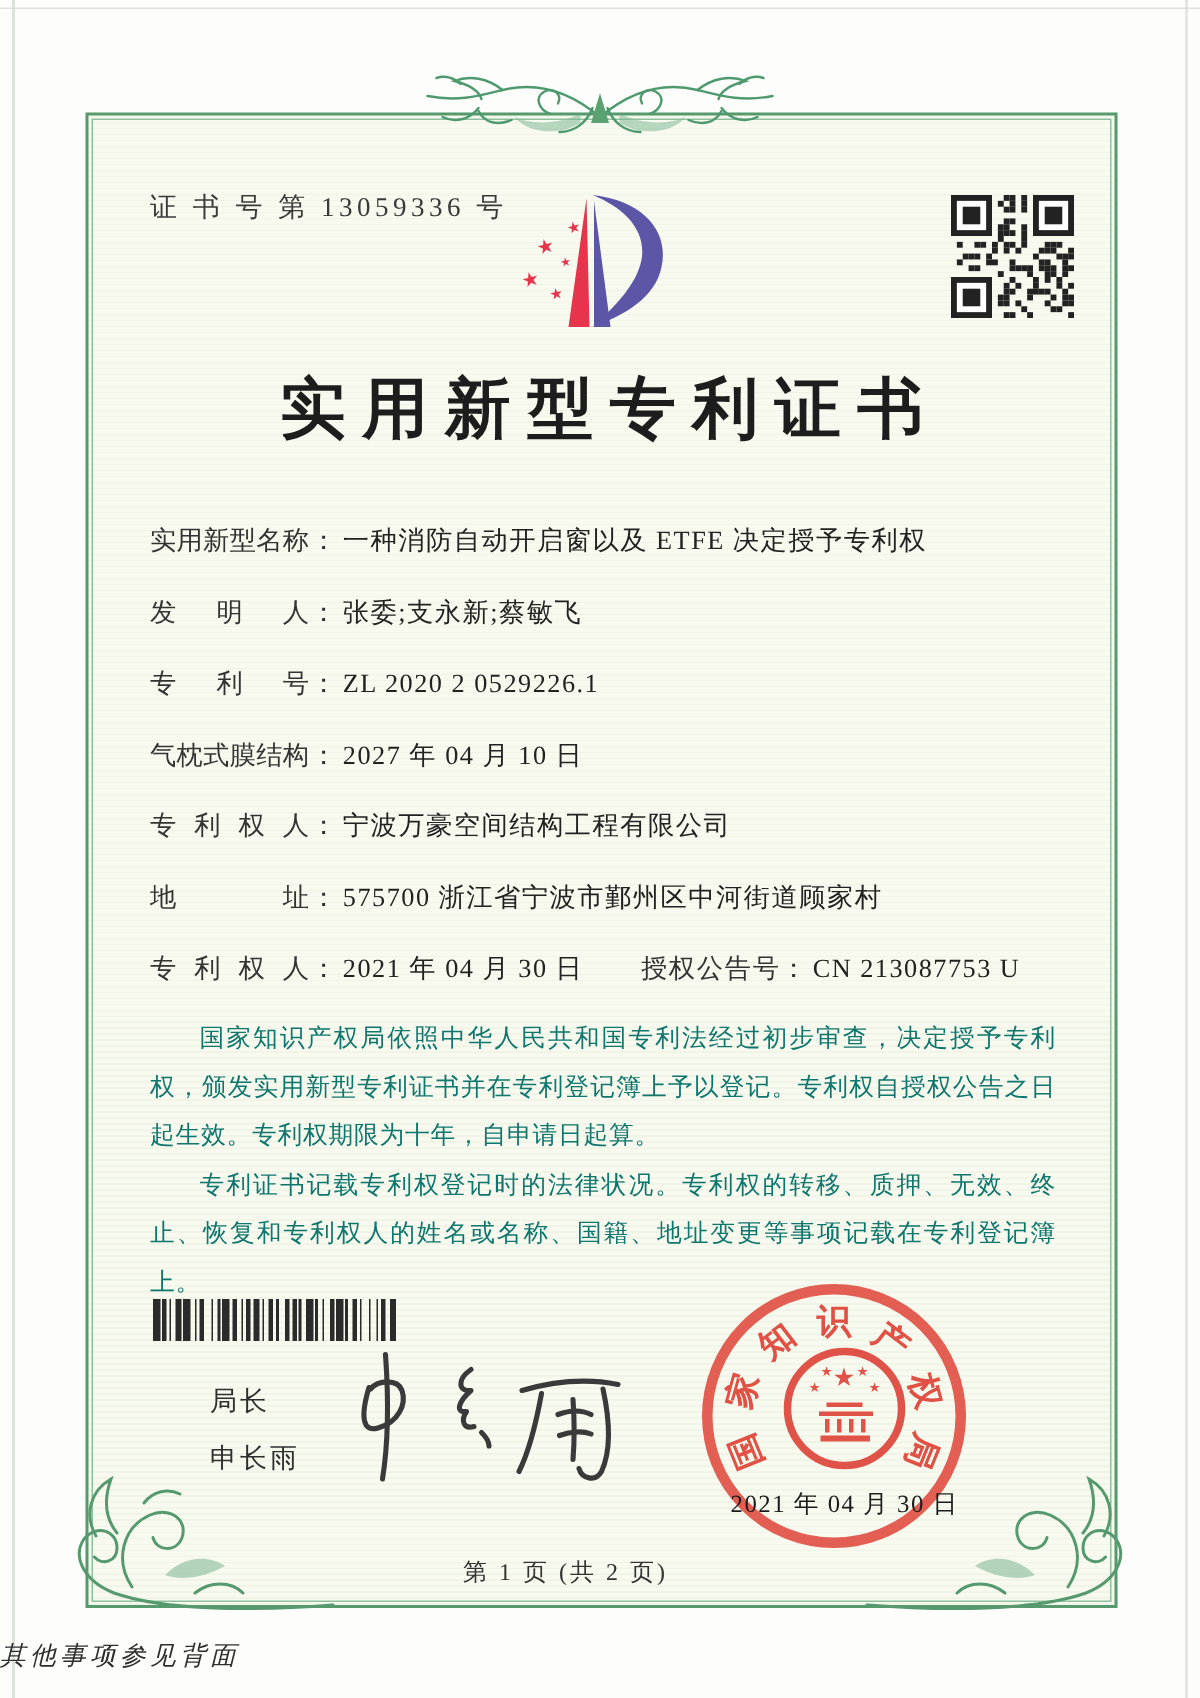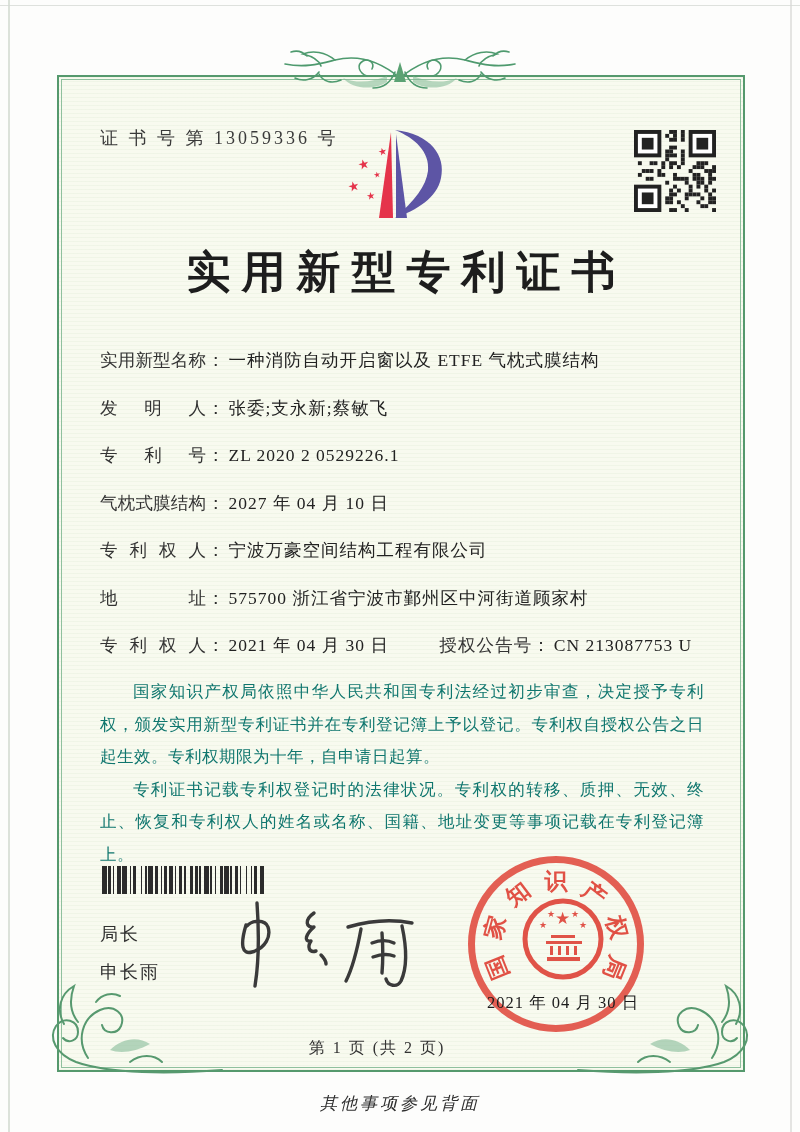--- a/index.html
+++ b/index.html
@@ -54,35 +54,35 @@
 
   .fields { position:absolute; left:100px; top:348px; width:610px; }
   .field-row { height:47.5px; font-size:17.5px; white-space:nowrap; }
   .field-label {
     display:inline-block; width:106px; text-align:justify; text-align-last:justify;
     vertical-align:top; color:#333;
   }
   .field-colon { display:inline-block; margin:0 4px 0 1px; }
   .field-value { letter-spacing:1px; color:#222; }
   .field-pair2 { margin-left:34px; }
-  .field-pair2 .field-label { width:92px;margin-left:12px; }
+  .field-pair2 .field-label { width:92px; }
 
   .paragraphs {
     position:absolute; left:100px; top:676px; width:604px;
     font-size:16.5px; line-height:32.5px; letter-spacing:.5px; color:#0f766e;
     text-align:justify;
   }
   .paragraphs p { text-indent:2em; }
 
   .barcode { position:absolute; left:102px; top:866px; width:210px; height:28px; font-size:0; }
   .barcode i { display:inline-block; height:28px; background:#2b2b2b; }
   .barcode s { display:inline-block; height:28px; }
 
   .signatory { position:absolute; left:100px; top:922px; font-size:18px; color:#2f2f2f; }
-  .signatory div { margin-bottom:14px; letter-spacing:2px; }
+  .signatory div { margin-bottom:14px; letter-spacing:2px;margin-left:40px; }
 
   .signature { position:absolute; left:222px; top:893px; width:200px; height:100px; }
 
   
   .seal {
     position:absolute; left:468px; top:856px; width:176px; height:176px;
     border-radius:50%; border:7px solid rgba(222,57,46,.85);
     opacity:.95;
   }
   .seal-char {
@@ -94,21 +94,21 @@
   .seal-date {
     position:absolute; left:487px; top:992px; width:200px;
     font-size:16.5px; letter-spacing:1px; color:#1c1c1c; z-index:3;
   }
 
   .page-info {
     position:absolute; left:57px; top:1038px; width:640px; text-align:center;
     font-size:16px; letter-spacing:2px; color:#333;
   }
   .back-note {
-    position:absolute; left:0; top:1092px; width:800px; text-align:center;
+    position:absolute; left:0; top:1092px; width:800px; 
     font-size:17px; letter-spacing:3px; color:#2e2e2e; font-style:italic;
   }
   svg { display:block; }
 </style>
 </head>
 <body>
 
 <div class="scan-edge-left"></div>
 <div class="scan-edge-top"></div>
 <div class="scan-edge-right"></div>
@@ -279,21 +279,21 @@
     <rect x="64" y="8" width="12" height="12" fill="#222"></rect>
     <rect x="0" y="56" width="28" height="28" fill="#222"></rect>
     <rect x="4" y="60" width="20" height="20" fill="#fff"></rect>
     <rect x="8" y="64" width="12" height="12" fill="#222"></rect>
   </svg>
 
 <div class="doc-title">实用新型专利证书</div>
 
 <div class="fields">
   <div class="field-row">
-    <span class="field-label">实用新型名称</span><span class="field-colon">：</span><span class="field-value">一种消防自动开启窗以及 ETFE 气枕式膜结构</span>
+    <span class="field-label">实用新型名称</span><span class="field-colon">：</span><span class="field-value">一种消防自动开启窗以及 ETFE 决定授予专利权</span>
   </div>
   <div class="field-row">
     <span class="field-label">发明人</span><span class="field-colon">：</span><span class="field-value">张委;支永新;蔡敏飞</span>
   </div>
   <div class="field-row">
     <span class="field-label">专利号</span><span class="field-colon">：</span><span class="field-value">ZL 2020 2 0529226.1</span>
   </div>
   <div class="field-row">
     <span class="field-label">气枕式膜结构</span><span class="field-colon">：</span><span class="field-value">2027 年 04 月 10 日</span>
   </div>

